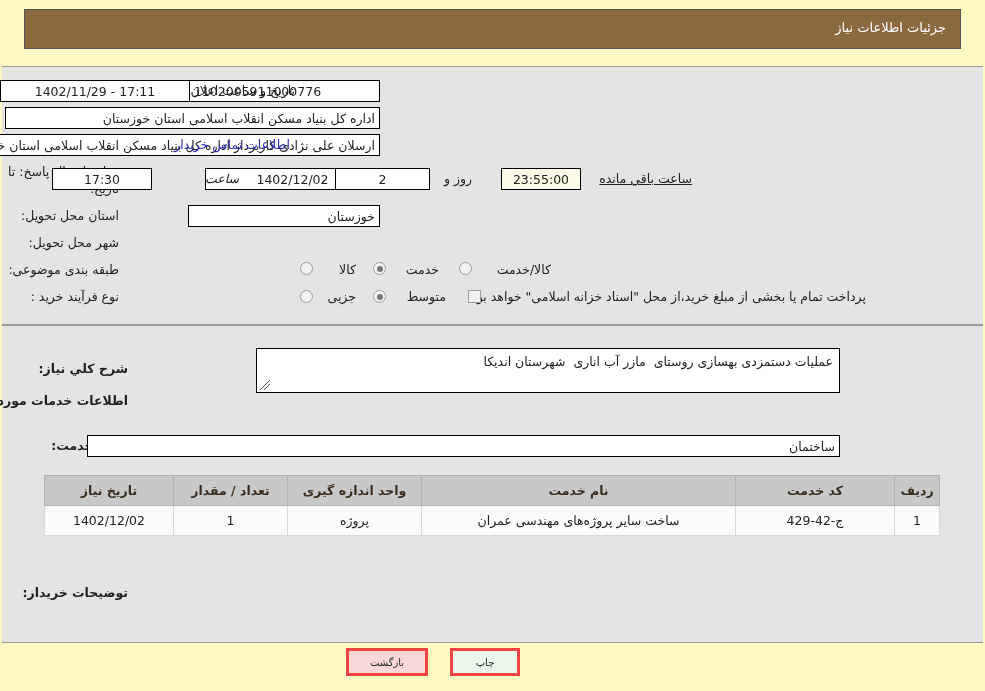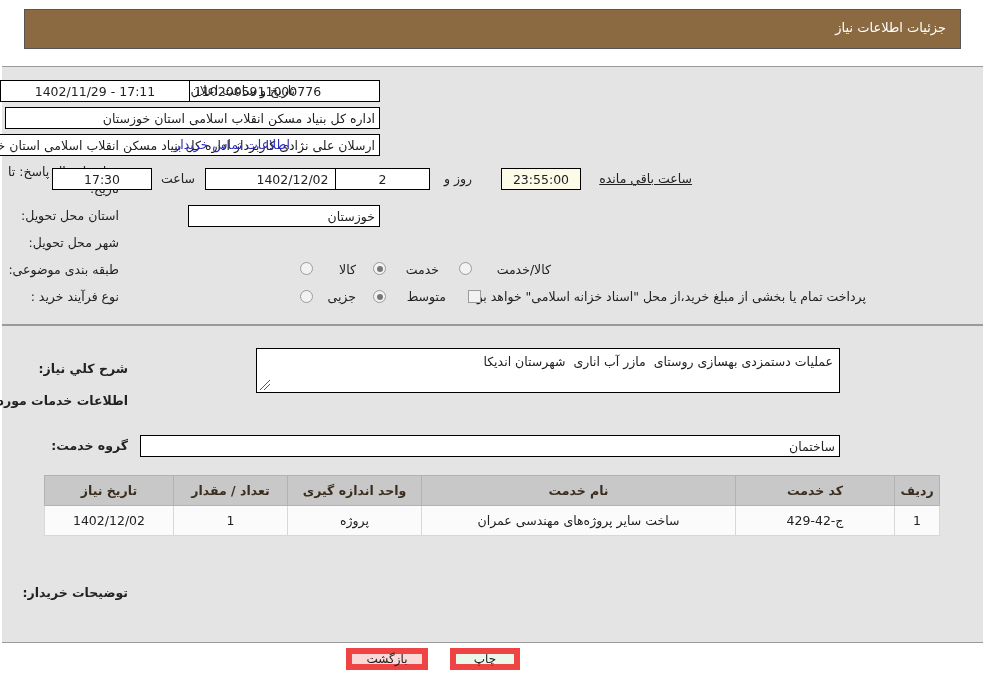--- a/index.html
+++ b/index.html
@@ -6,21 +6,21 @@
     margin: 0;
     padding: 0;
     background: #e4e4e4;
     font-family: "DejaVu Sans", "Liberation Sans", sans-serif;
   }
   #page {
     position: relative;
     width: 985px;
     height: 691px;
     overflow: hidden;
-    background: #ffffff;
+    background: #fef9c3;
     direction: rtl;
   }
 
   
   .watermark {
     position: absolute;
     left: 0; top: 150px;
     width: 985px; height: 250px;
     pointer-events: none;
     z-index: 0;
@@ -192,24 +192,24 @@
     border: 1px solid #d8d8d8;
     color: #222;
     padding: 7px 4px;
     text-align: center;
     white-space: nowrap;
   }
 
   
   .btn {
     position: absolute;
-    height: 22px;
-    border: 6px solid #ef4444;
-    box-sizing: border-box;
-    font-size: 12px;
+    height: 28px;
+    border: 3px solid #ef4444;
+    box-sizing: border-box;
+    font-size: 10px;
     color: #222;
     display: flex;
     align-items: center;
     justify-content: center;
     cursor: pointer;
     z-index: 4;
     font-family: "DejaVu Sans", "Liberation Sans", sans-serif;
   }
   .btn-print  { background: #eaf7ea; }
   .btn-back   { background: #fbd8d8; }
@@ -253,21 +253,21 @@
   <div class="lbl" style="right:866px; top:137px;">ایجاد کننده درخواست:</div>
   <div class="fld right" style="right:605px; top:134px; width:455px;">
     <span>ارسلان علی نژادی کاربرداز اداره کل بنیاد مسکن انقلاب اسلامی استان خوزستان</span>
   </div>
   <div class="link" style="right:695px; top:137px;">اطلاعات تماس خریدار</div>
 
   <div class="lbl" style="right:866px; top:164px; width:115px; white-space:normal; line-height:1.35;">مهلت ارسال پاسخ: تا تاریخ:</div>
   <div class="fld center" style="right:605px; top:168px; width:175px;">
     <span>1402/12/02</span>
   </div>
-  <div class="lbl" style="right:790px; top:171px;">ساعت</div>
+  <div class="lbl" style="right:746px; top:171px;font-style:italic;">ساعت</div>
   <div class="fld center" style="right:833px; top:168px; width:100px;">
     <span>17:30</span>
   </div>
   <div class="fld center" style="right:555px; top:168px; width:95px;">
     <span>2</span>
   </div>
   <div class="lbl" style="right:513px; top:171px;margin-left:16px;">روز و</div>
   <div class="fld center cream" style="right:404px; top:168px; width:80px;">
     <span>23:55:00</span>
   </div>
@@ -302,21 +302,21 @@
   <div class="ta" style="right:145px; top:348px; width:584px; height:45px;">
     <div class="txt">عملیات دستمزدی بهسازی روستای  مازر آب اناری  شهرستان اندیکا</div>
     <svg class="grip" viewBox="0 0 12 12">
       <path d="M1 11 L11 1 M5 11 L11 5" stroke="#555" stroke-width="1" fill="none"></path>
     </svg>
   </div>
 
   <div class="lbl bold" style="right:857px; top:393px;">اطلاعات خدمات مورد نیاز</div>
 
   <div class="lbl bold" style="right:857px; top:438px;">گروه خدمت:</div>
-  <div class="fld right" style="right:145px; top:435px; width:700px;">
+  <div class="fld right" style="right:145px; top:435px; width:753px;">
     <span>ساختمان</span>
   </div>
 
   <table class="tbl">
     <thead>
       <tr>
         <th style="width:36px;">ردیف</th>
         <th style="width:150px;">کد خدمت</th>
         <th>نام خدمت</th>
         <th style="width:125px;">واحد اندازه گیری</th>

